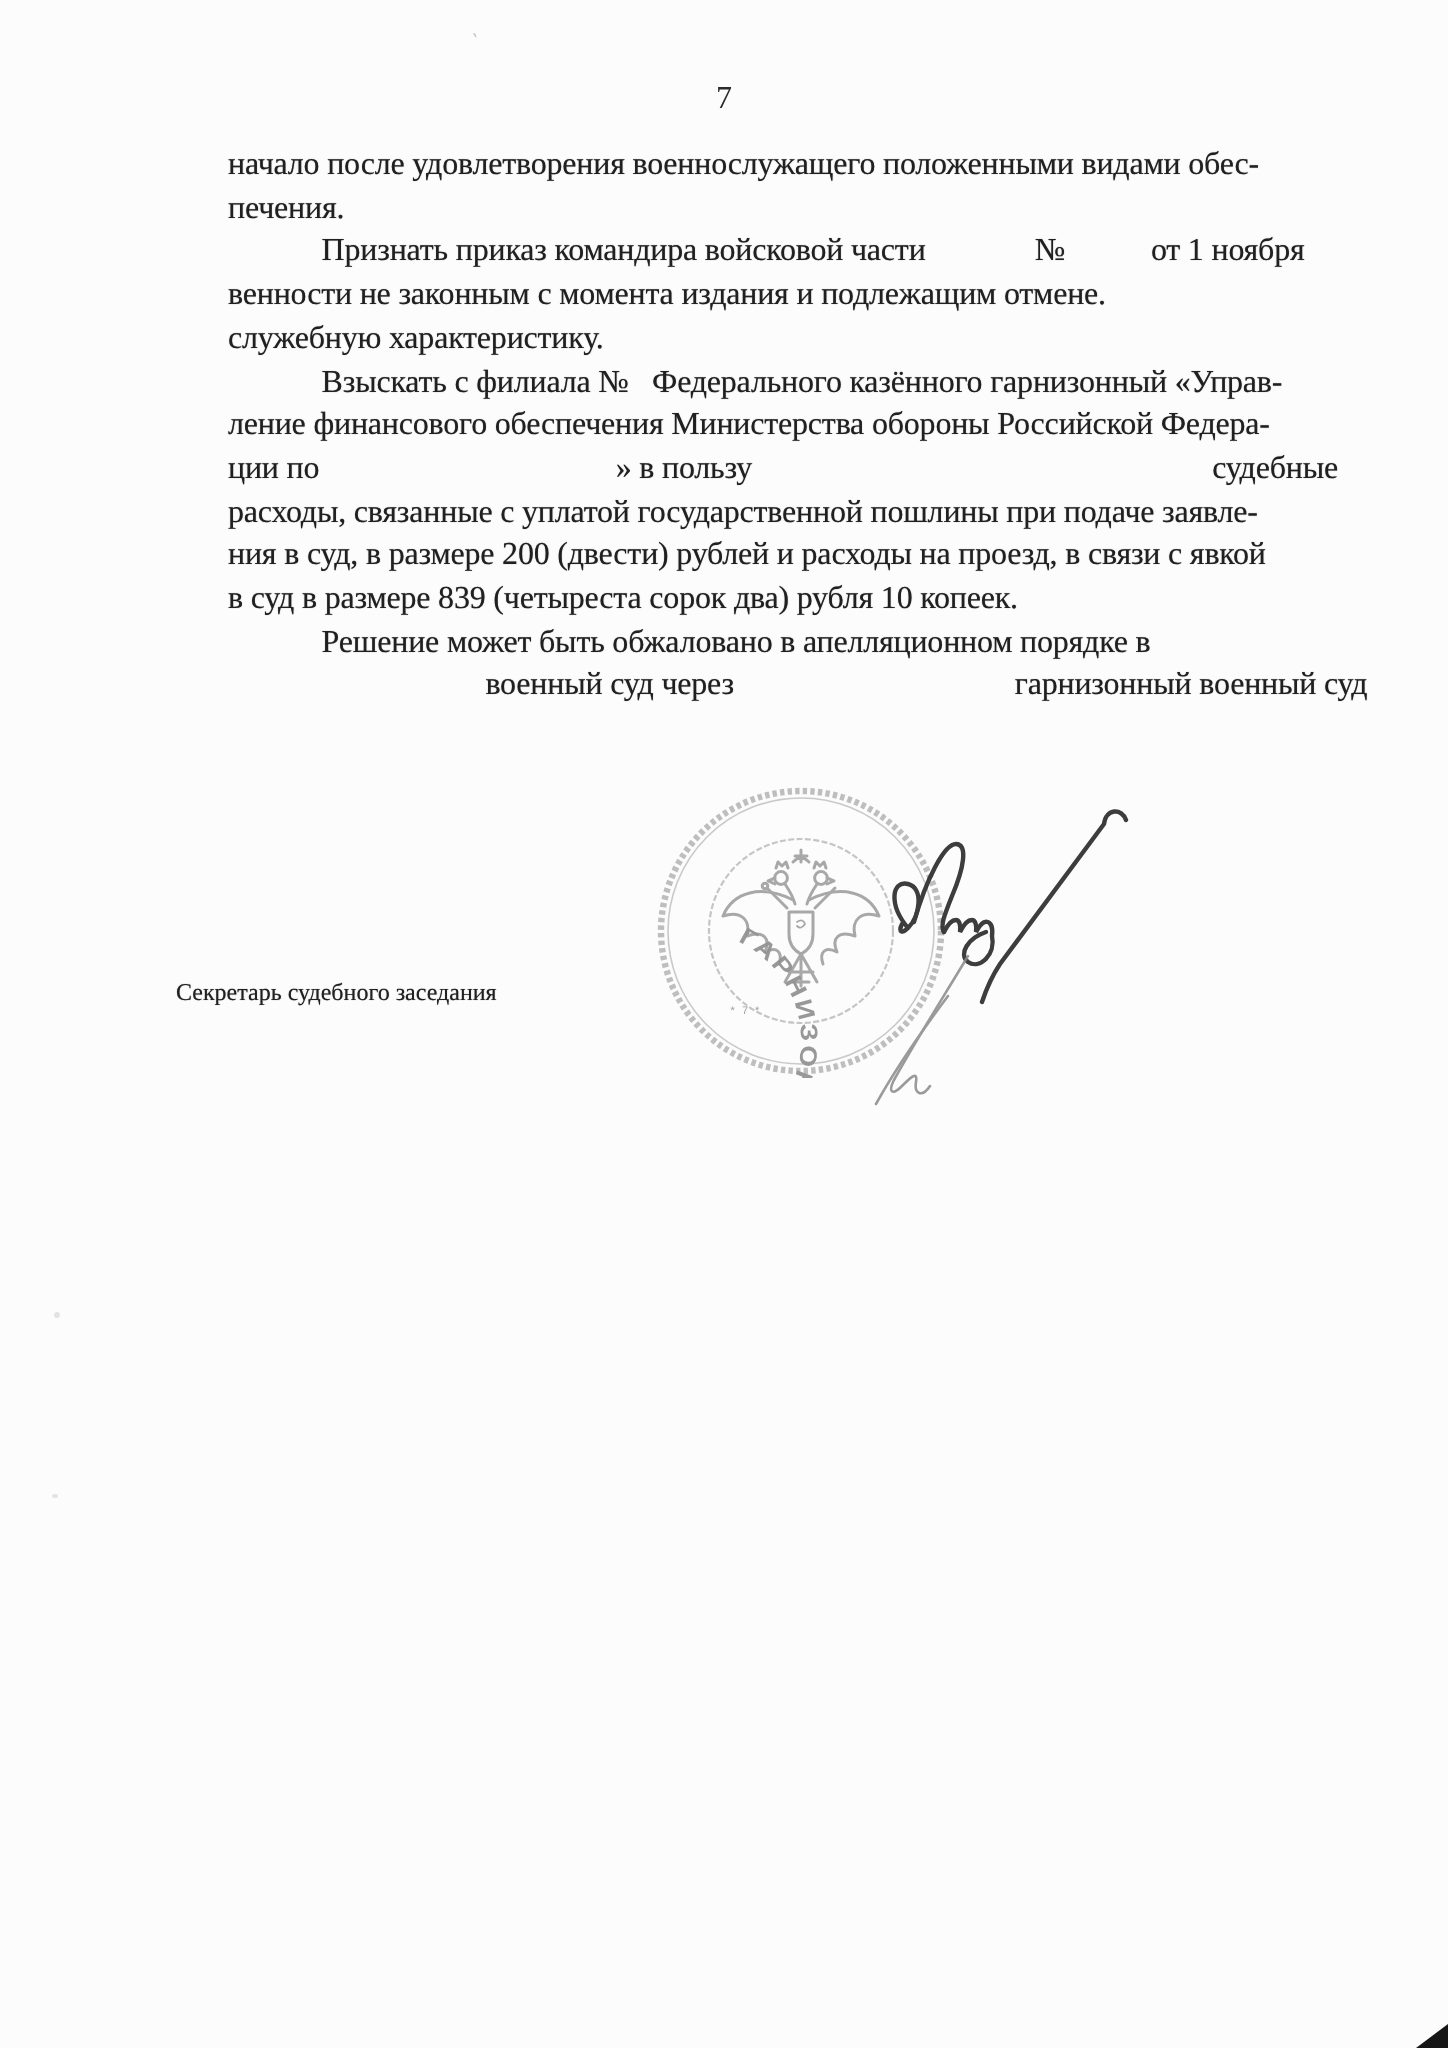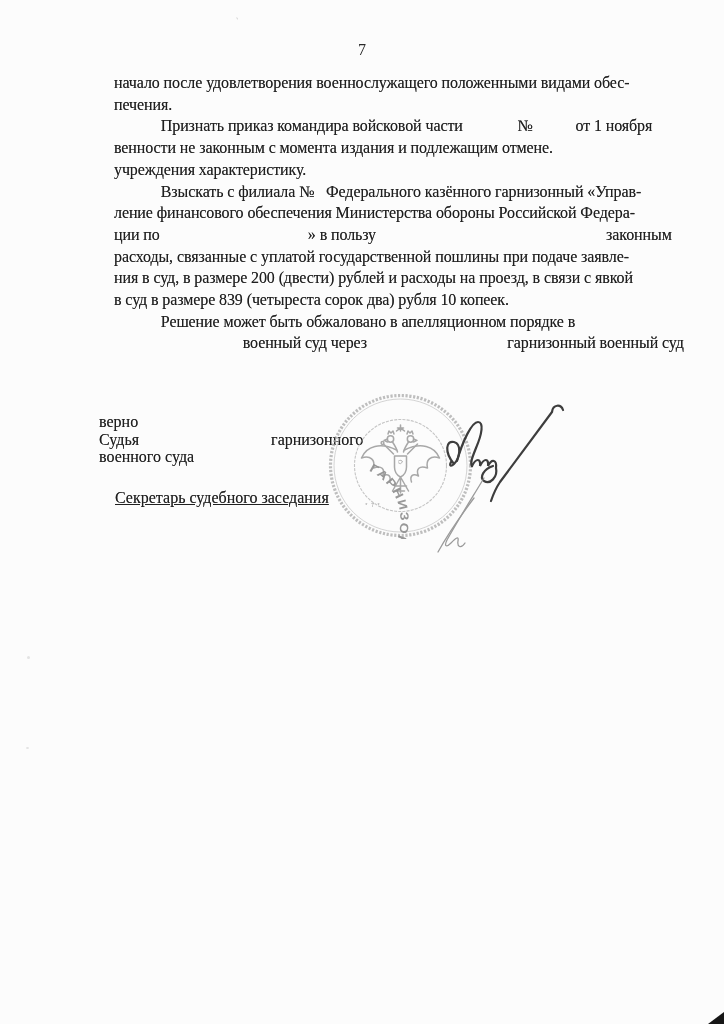--- a/index.html
+++ b/index.html
@@ -27,24 +27,23 @@
     margin-left:15px;
   }
   .body-text .line{white-space:pre;}
   .attestation{
     position:absolute;top:413px;left:99px;width:430px;
     font-size:16px;line-height:17.6px;
     text-shadow:0 0 0.5px rgba(25,25,25,.55);
   }
   .attestation .line{white-space:pre;}
   .secretary-line{
-    position:absolute;top:489px;left:115px;
-    font-size:16px;white-space:pre;
+    position:absolute;top:489px;left:88px;
+    font-size:12px;white-space:pre;
     text-shadow:0 0 0.5px rgba(25,25,25,.55);
-    text-decoration:underline;
   }
   .stamp{
     position:absolute;top:392px;left:327px;width:147px;height:147px;
     filter:blur(.3px);opacity:.96;
   }
   .stamp svg{display:block;}
   .ring-text{
     font-family:"Liberation Sans", sans-serif;
     font-weight:bold;font-size:12px;
     fill:#949494;letter-spacing:1.2px;
@@ -73,36 +72,31 @@
 
   <div class="page-number">7</div>
 
   <div class="scan-mark-top">`</div>
 
   <div class="body-text">
     <div class="line">начало после удовлетворения военнослужащего положенными видами обес-</div>
     <div class="line">печения.</div>
     <div class="line">            Признать приказ командира войсковой части              №           от 1 ноября</div>
     <div class="line">венности не законным с момента издания и подлежащим отмене.</div>
-    <div class="line">учреждения характеристику.</div>
+    <div class="line">служебную характеристику.</div>
     <div class="line">            Взыскать с филиала №   Федерального казённого гарнизонный «Управ-</div>
     <div class="line">ление финансового обеспечения Министерства обороны Российской Федера-</div>
-    <div class="line">ции по                                      » в пользу                                                           законным</div>
+    <div class="line">ции по                                      » в пользу                                                           судебные</div>
     <div class="line">расходы, связанные с уплатой государственной пошлины при подаче заявле-</div>
     <div class="line">ния в суд, в размере 200 (двести) рублей и расходы на проезд, в связи с явкой</div>
     <div class="line">в суд в размере 839 (четыреста сорок два) рубля 10 копеек.</div>
     <div class="line">            Решение может быть обжаловано в апелляционном порядке в</div>
     <div class="line">                                 военный суд через                                    гарнизонный военный суд</div>
   </div>
 
-  <div class="attestation">
-    <div class="line">верно</div>
-    <div class="line">Судья                                 гарнизонного</div>
-    <div class="line">военного суда</div>
-  </div>
 
   <div class="secretary-line">Секретарь судебного заседания</div>
 
   <div class="stamp">
     <svg viewBox="0 0 147 147" width="147" height="147" xmlns="http://www.w3.org/2000/svg">
       <defs>
         <path id="ringPath" d="M 18.5,73.5 A 55,55 0 1 1 18.49,73.5"></path>
       </defs>
 
       <circle cx="73.5" cy="73.5" r="70" fill="none" stroke="#a6a6a6" stroke-width="3.2" stroke-dasharray="2.2 1.6" opacity="0.75"></circle>

